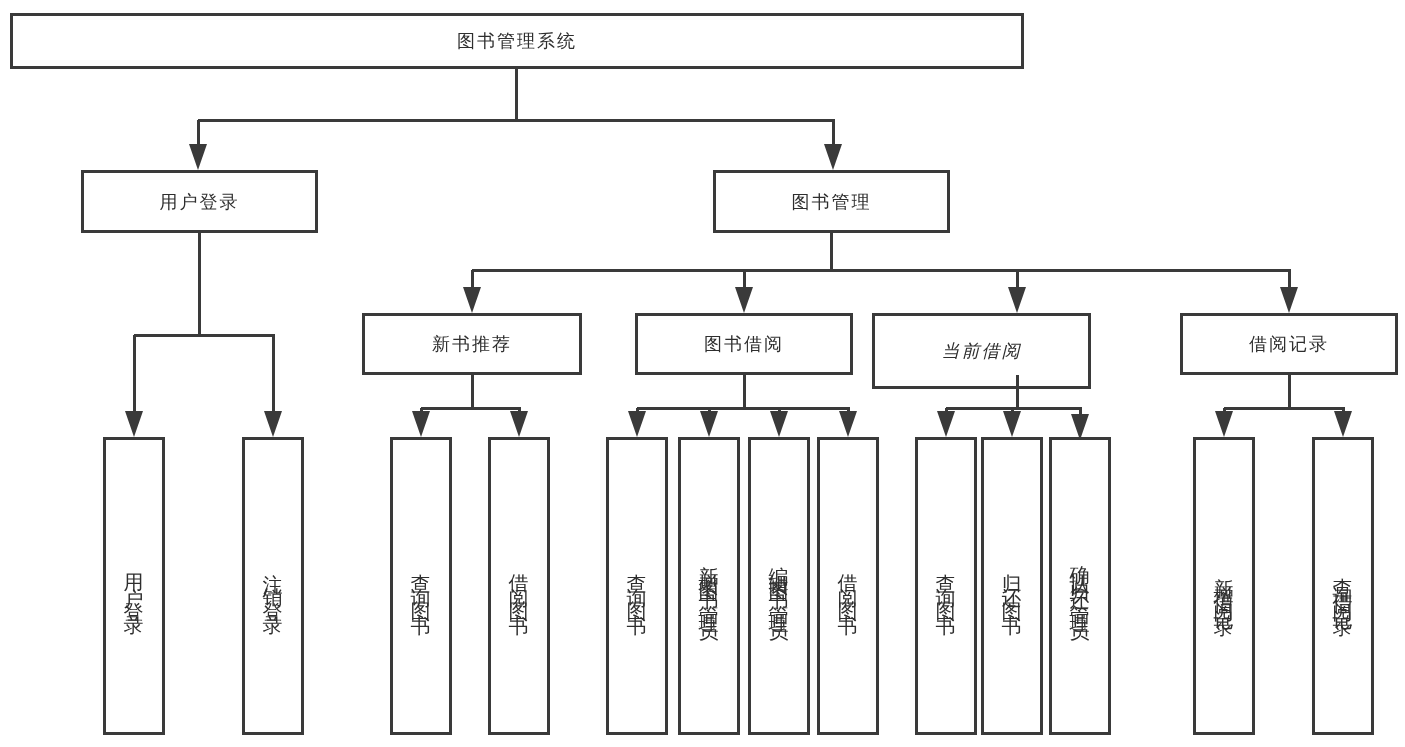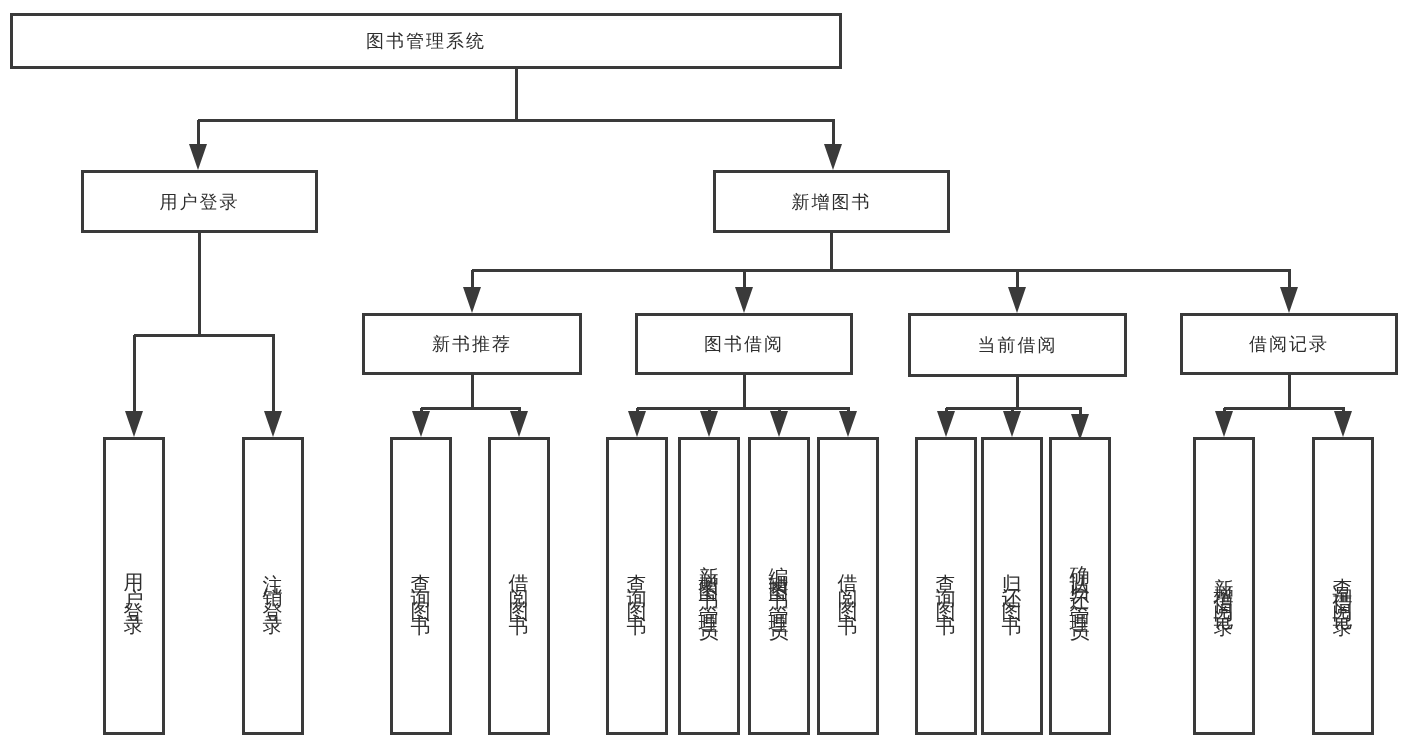--- a/index.html
+++ b/index.html
@@ -34,38 +34,38 @@
   #watermark{
     position:absolute;top:713px;right:5px;z-index:10;
     font-size:21px;color:rgba(148,148,148,0.8);letter-spacing:1px;
   }
 </style>
 </head>
 <body>
 
 <div id="stage">
 
-  <div class="node" style="left:10px;top:13px;width:832px;height:56px;">
+  <div class="node" style="left:10px;top:13px;width:1014px;height:56px;">
     <span>图书管理系统</span>
   </div>
 
   <div class="node" style="left:81px;top:170px;width:237px;height:63px;">
     <span>用户登录</span>
   </div>
   <div class="node" style="left:713px;top:170px;width:237px;height:63px;">
-    <span>新增图书</span>
+    <span>图书管理</span>
   </div>
 
   <div class="node" style="left:362px;top:313px;width:220px;height:62px;">
     <span>新书推荐</span>
   </div>
   <div class="node" style="left:635px;top:313px;width:218px;height:62px;">
     <span>图书借阅</span>
   </div>
-  <div class="node" style="left:908px;top:313px;width:219px;height:64px;">
+  <div class="node" style="left:872px;top:313px;width:219px;height:76px;font-style:italic;">
     <span>当前借阅</span>
   </div>
   <div class="node" style="left:1180px;top:313px;width:218px;height:62px;">
     <span>借阅记录</span>
   </div>
 
   <div class="leaf" style="left:103px;">
     <span class="v-label short">用户登录</span>
     </div>
   <div class="leaf" style="left:242px;">

